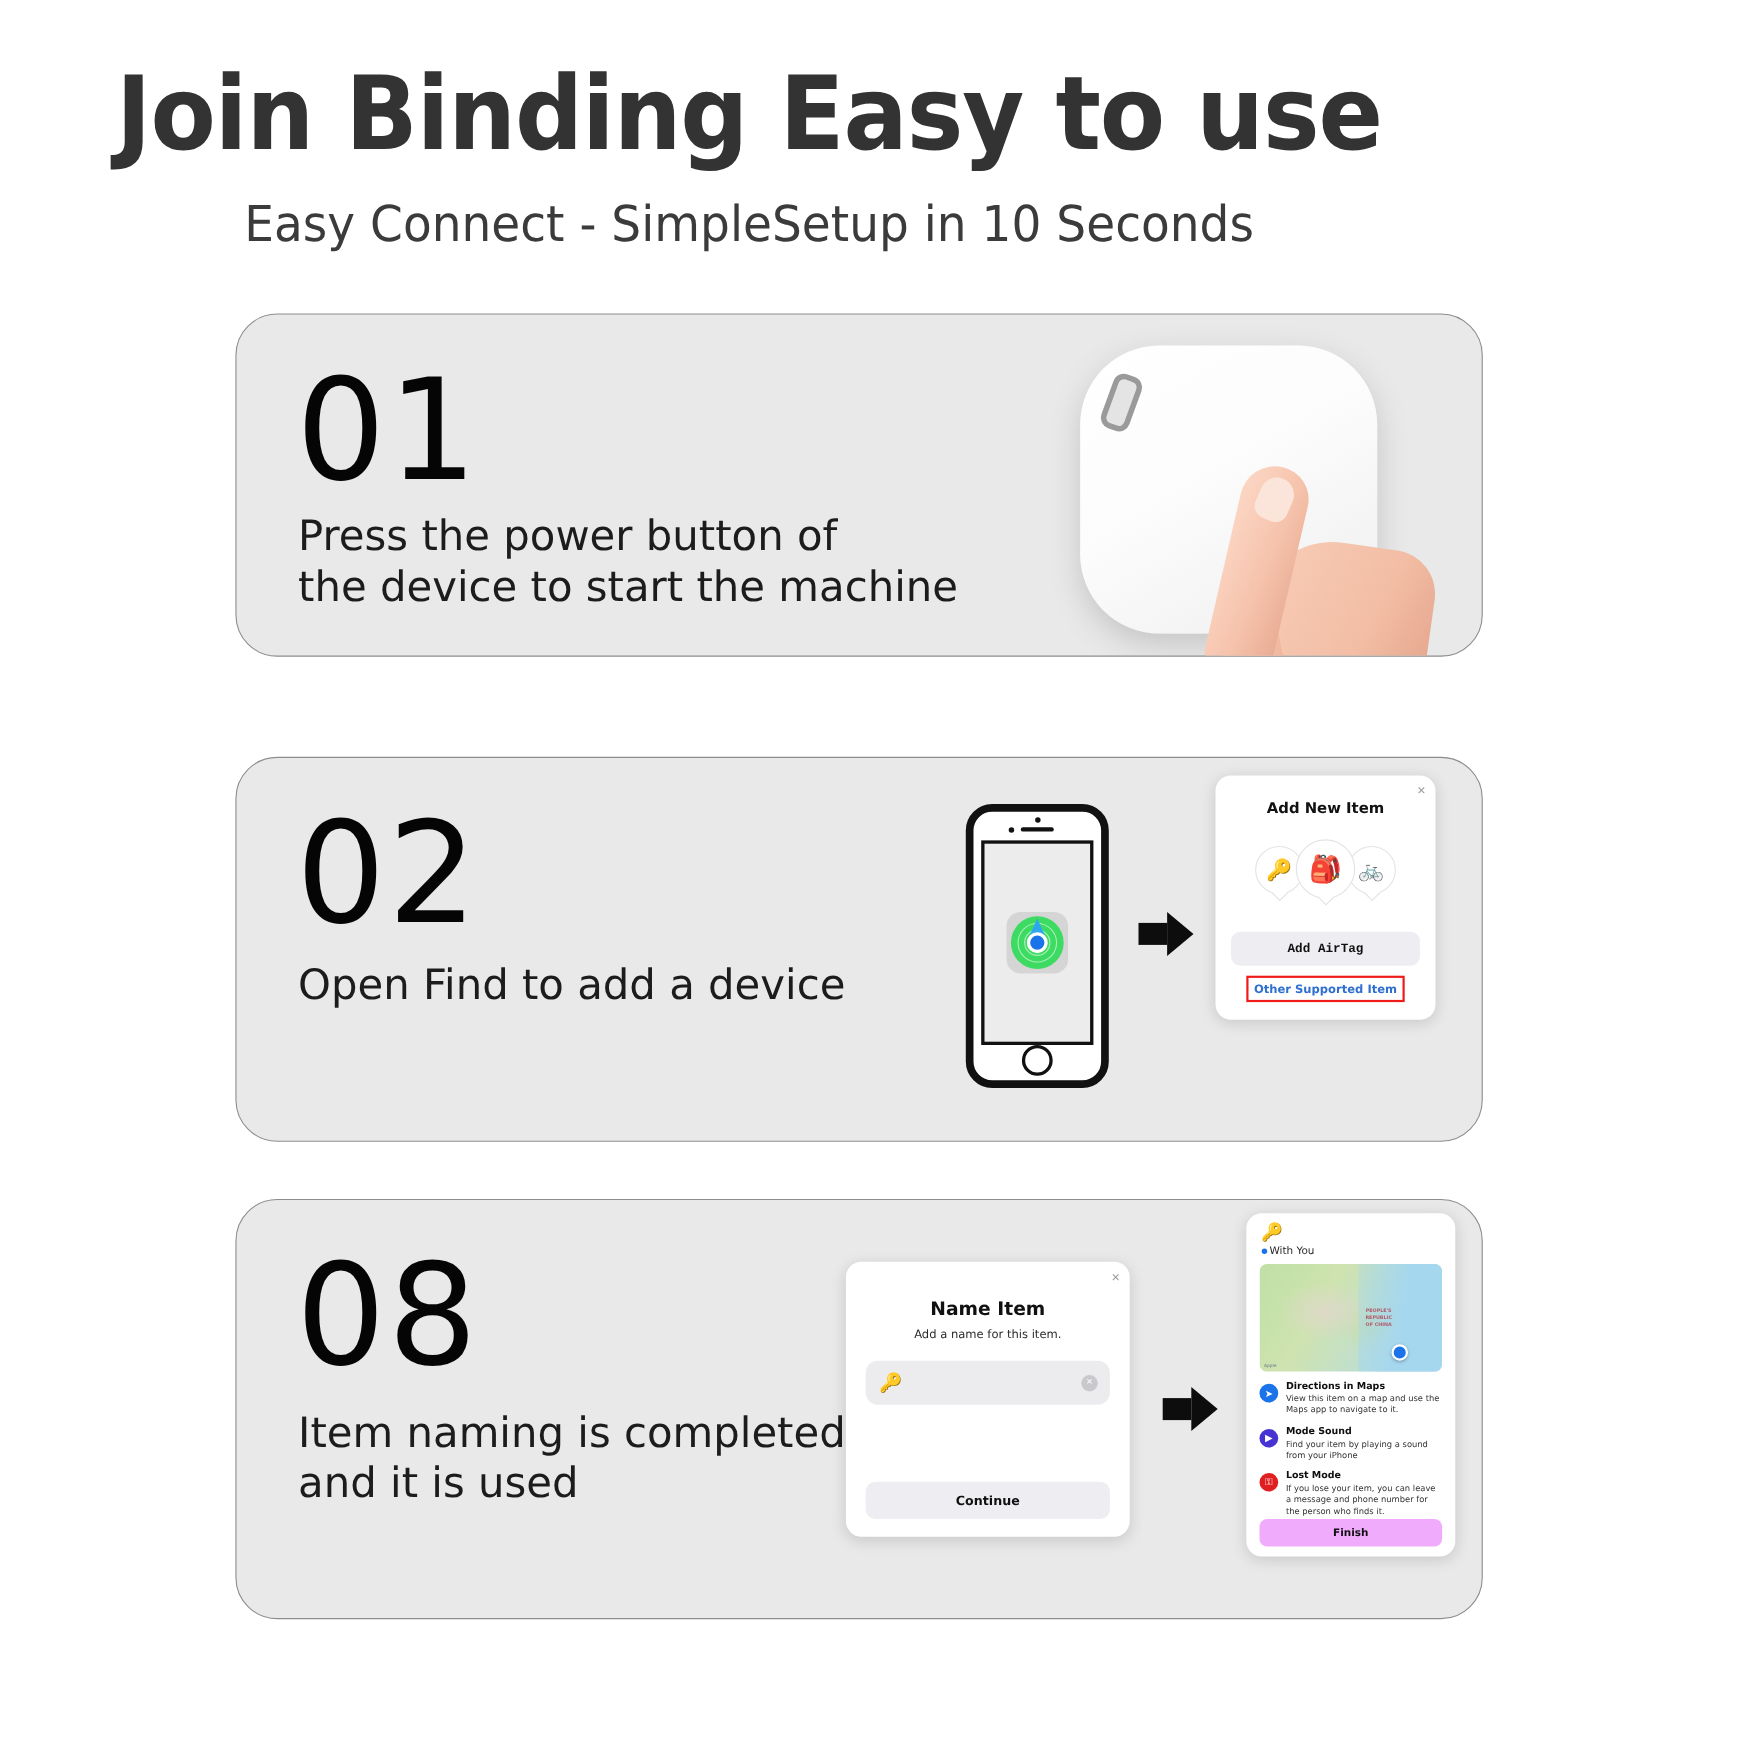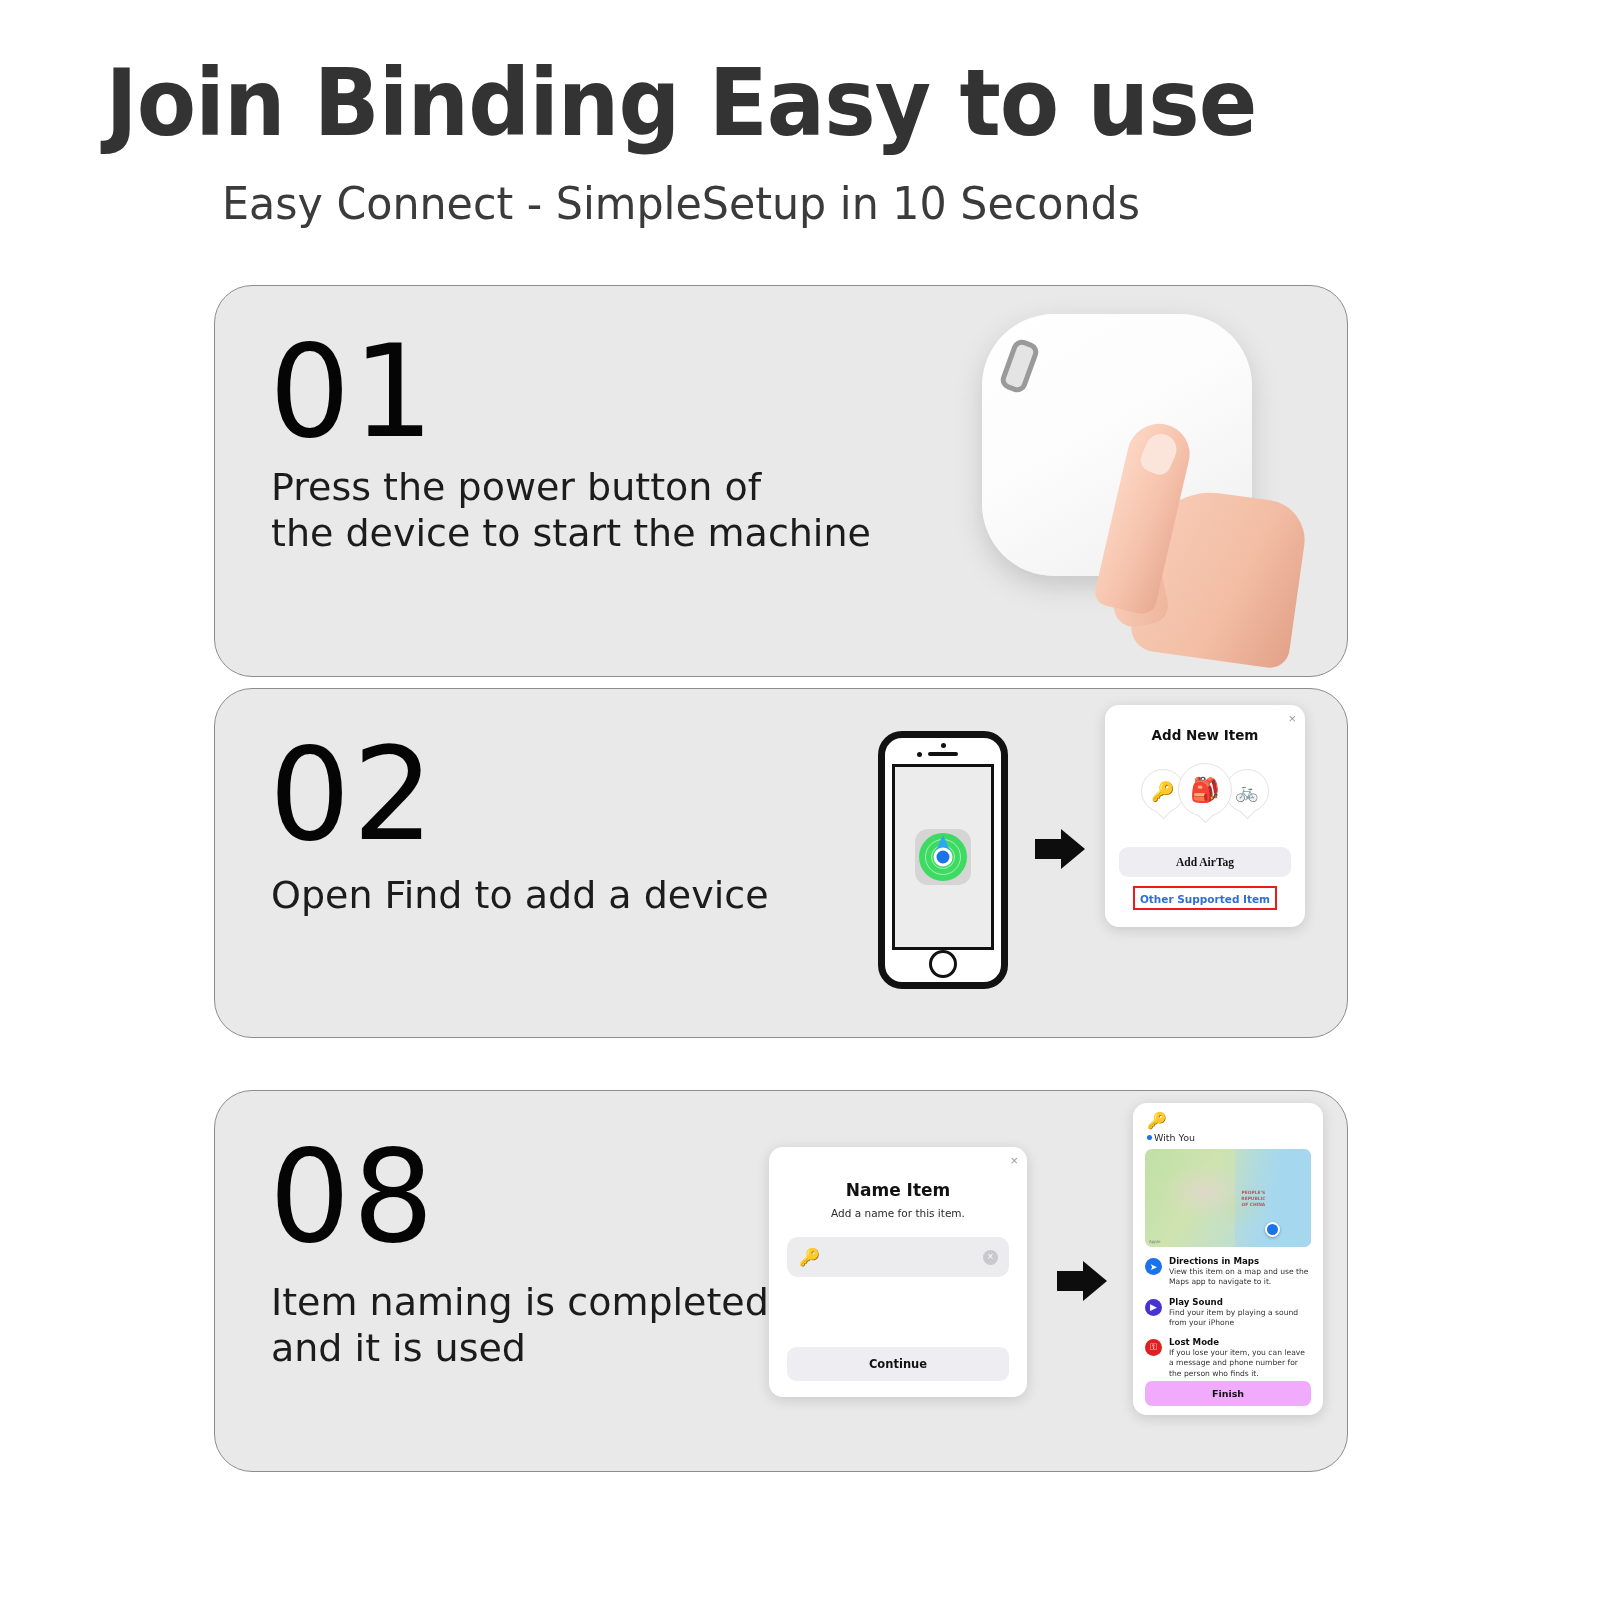--- a/index.html
+++ b/index.html
@@ -46,21 +46,21 @@
   .card {
     position: absolute;
     left: 214px;
     width: 1134px;
     background: #e9e9e9;
     border: 1.6px solid #8d8d8d;
     border-radius: 38px;
     box-sizing: border-box;
     overflow: hidden;
   }
-  #card-1 { top: 285px;  height: 392px; }
+  #card-1 { top: 285px;  height: 312px; }
   #card-2 { top: 688px;  height: 350px; }
   #card-3 { top: 1090px; height: 382px; }
 
   .step-num {
     position: absolute;
     font-family: "DejaVu Sans", sans-serif;
     font-size: 128px;
     font-weight: 400;
     color: #050505;
     letter-spacing: 2px;
@@ -351,21 +351,21 @@
   .bubble.side { z-index: 1; margin-bottom: 4px; }
   .pill-btn {
     margin: 0 14px;
     background: #eeeef2;
     border-radius: 9px;
     text-align: center;
     font-size: 11.5px;
     font-weight: bold;
     color: #111111;
     padding: 9px 0;
-    font-family: Liberation Serif, serif;
+    font-family: Liberation Mono, monospace;
   }
   #add-airtag-btn { margin-top: 30px; }
   .link-row {
     margin: 9px 14px 0 14px;
     text-align: center;
   }
   .link-highlight {
     display: inline-block;
     border: 2px solid #ef1b1b;
     padding: 1px 5px;
@@ -654,21 +654,21 @@
         <div class="f-icon f-blue">➤</div>
         <div>
           <div class="f-title">Directions in Maps</div>
           <div class="f-desc">View this item on a map and use the Maps app to navigate to it.</div>
         </div>
       </div>
 
       <div class="feature">
         <div class="f-icon f-purple">▶</div>
         <div>
-          <div class="f-title">Play Sound</div>
+          <div class="f-title">Mode Sound</div>
           <div class="f-desc">Find your item by playing a sound from your iPhone</div>
         </div>
       </div>
 
       <div class="feature">
         <div class="f-icon f-red">⚿</div>
         <div>
           <div class="f-title">Lost Mode</div>
           <div class="f-desc">If you lose your item, you can  leave a message and phone number for the person who finds it.</div>
         </div>

